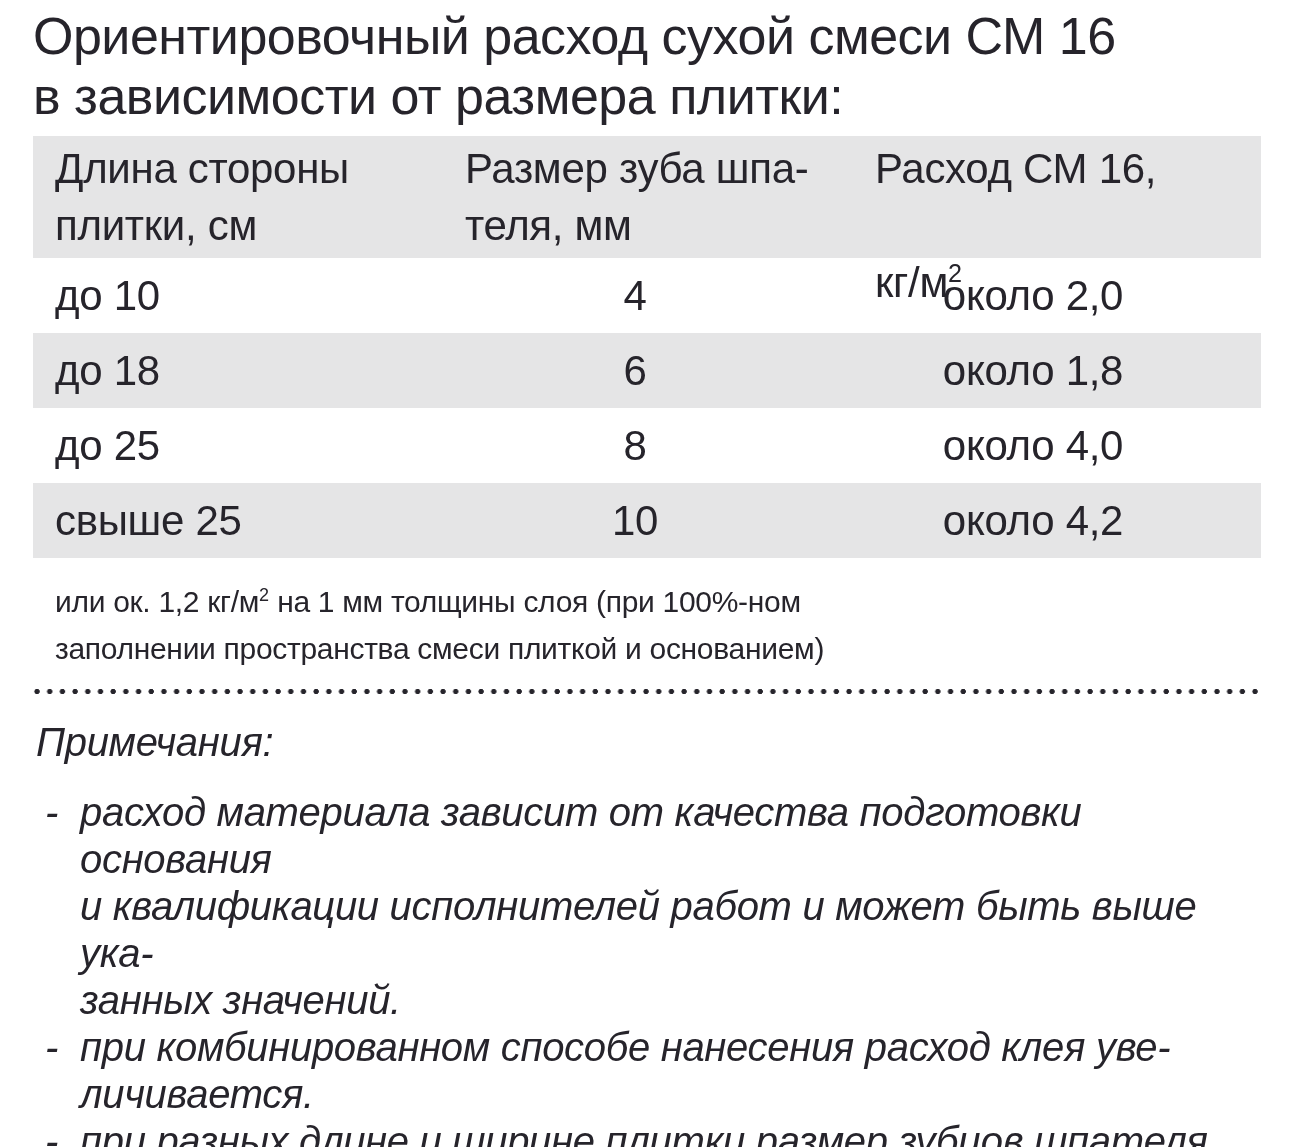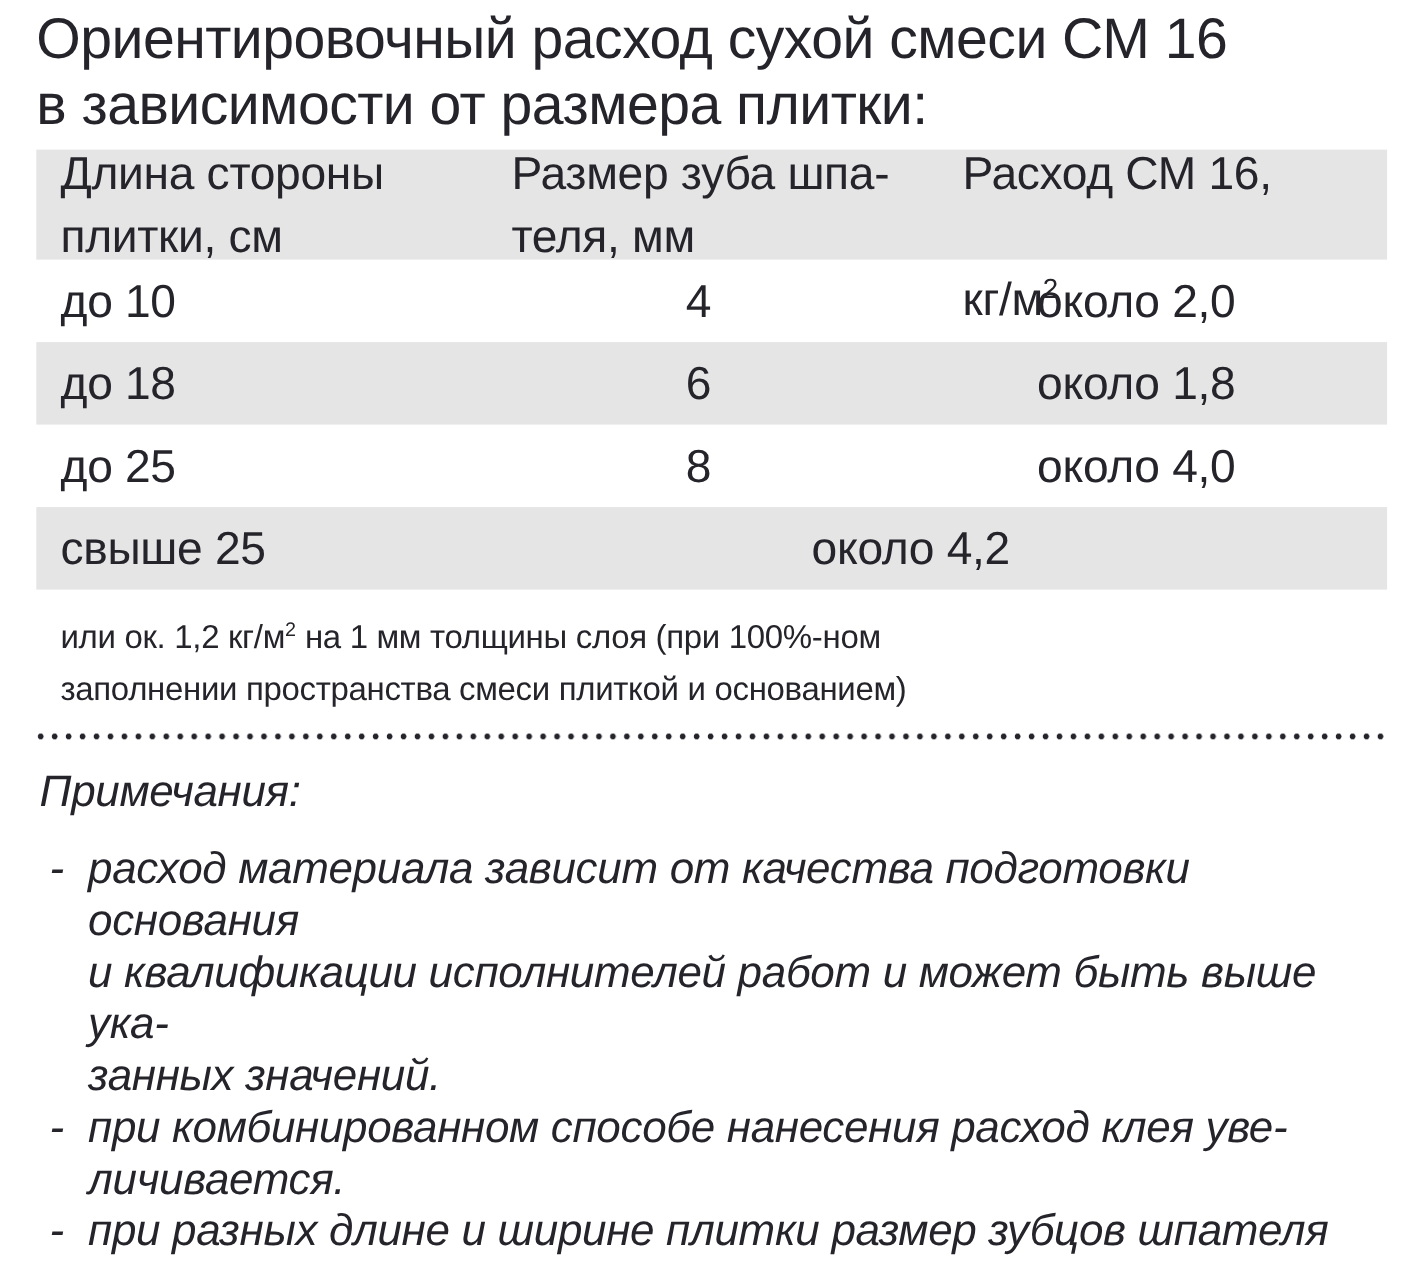--- a/index.html
+++ b/index.html
@@ -35,21 +35,21 @@
   }
   .trow {
     display: flex;
     align-items: center;
     height: 75px;
   }
   .trow.shaded, .thead { background: #e5e5e6; }
   .thead {
     display: flex;
     align-items: center;
-    height: 100px;
+    height: 122px;
     line-height: 57px;
     margin-top: 10px;
   }
   .hcell { white-space: pre-line; }
   .col1 { width: 412px; padding-left: 22px; }
   .col2 { width: 410px; }
   .col3 { flex: 1; }
   .thead .col2 { padding-left: 20px; }
   .thead .col3 { padding-left: 20px; }
   .trow .col2 { text-align: center; padding-right: 30px; }
@@ -126,20 +126,21 @@
     </div>
 
     <div class="trow">
       <div class="col1">до 25</div>
       <div class="col2">8</div>
       <div class="col3">около 4,0</div>
     </div>
 
     <div class="trow shaded">
       <div class="col1">свыше 25</div>
+      <div class="col2">10</div>
       <div class="col3">около 4,2</div>
     </div>
 
   </div>
 
   <p class="under-note">
     <span>или ок. 1,2 кг/м</span><sup>2</sup><span> на 1 мм толщины слоя (при 100%-ном</span><br>
     <span>заполнении пространства смеси плиткой и основанием)</span>
   </p>
 

